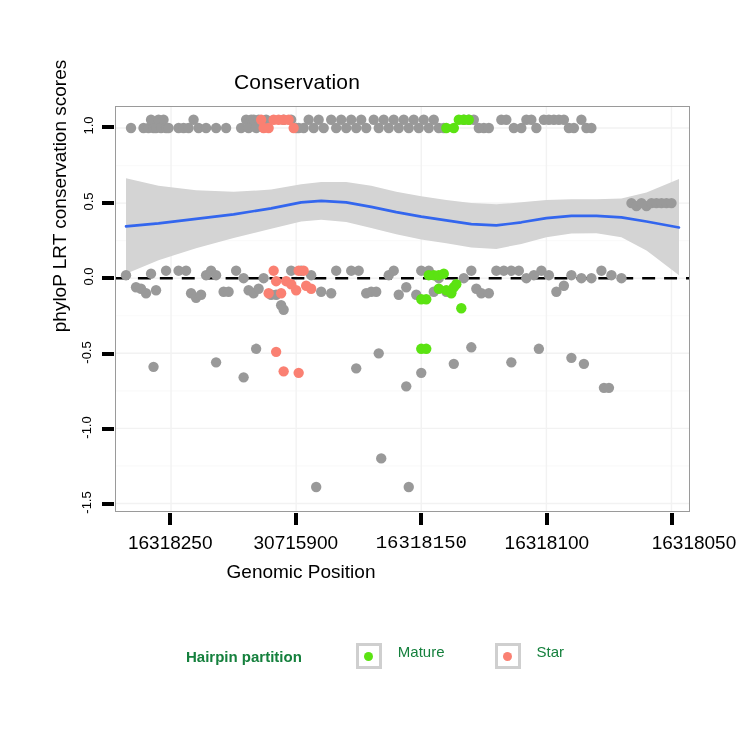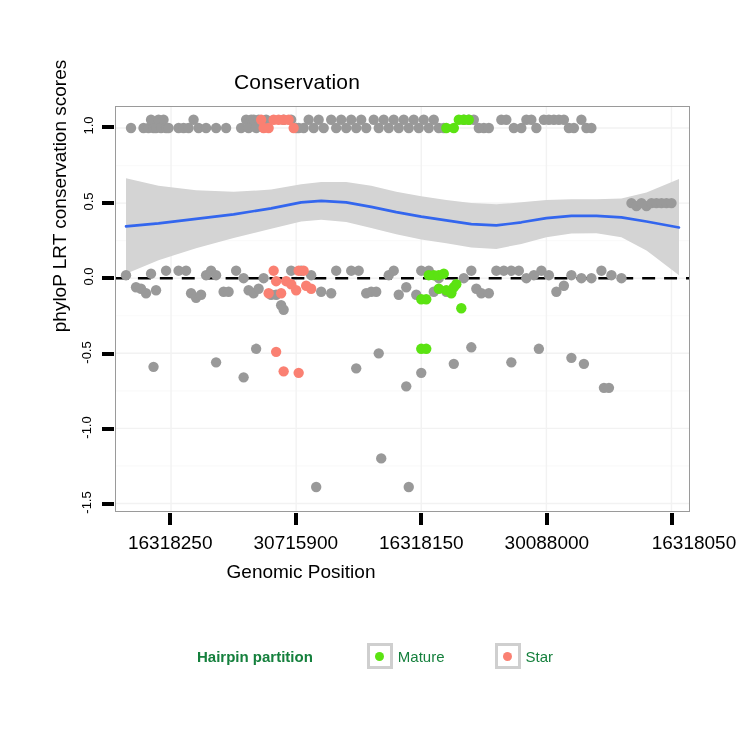--- a/index.html
+++ b/index.html
@@ -58,21 +58,21 @@
     font-size:19px;color:#000;
   }
 
   
   #legend{
     position:absolute;left:0;top:643px;width:750px;
     display:flex;align-items:center;justify-content:center;gap:14px;
     font-size:15px;color:#15803d;
   }
   #legend-title{font-weight:bold;font-size:15px;margin-right:4px;}
-  .legend-entry{display:flex;align-items:center;gap:5px;padding-left:36px;}
+  .legend-entry{display:flex;align-items:flex-start;gap:16px;padding-left:36px;}
   .legend-key{
     width:26px;height:26px;background:#ffffff;
     border:3px solid #cfcfcf;
     display:flex;align-items:center;justify-content:center;
     box-sizing:border-box;
   }
   .legend-dot{width:9px;height:9px;border-radius:50%;}
   .legend-label{font-size:15px;}
 </style>
 </head>
@@ -98,23 +98,23 @@
       <div class="ytick-text" style="right: 653px; top: 419.989px;"><span>-1.0</span></div>
       <div class="ytick-mark" style="left: 102px; top: 502.454px;"></div>
       <div class="ytick-text" style="right: 653px; top: 495.454px;"><span>-1.5</span></div>
     </div>
   <div id="xtick-layer">
       <div class="xtick-mark" style="left: 168.24px; top: 513px;"></div>
       <div class="xtick-text" style="left: 115.24px; top: 532px;">16318250</div>
       <div class="xtick-mark" style="left: 293.786px; top: 513px;"></div>
       <div class="xtick-text" style="left: 240.786px; top: 532px;">30715900</div>
       <div class="xtick-mark" style="left: 419.332px; top: 513px;"></div>
-      <div class="xtick-text" style="left: 366.332px; top: 532px;">16318150</div>
+      <div class="xtick-text" style="left: 366.332px; top: 532px; font-family: Liberation Mono, monospace;">16318150</div>
       <div class="xtick-mark" style="left: 544.878px; top: 513px;"></div>
-      <div class="xtick-text" style="left: 491.878px; top: 532px;">30088000</div>
+      <div class="xtick-text" style="left: 491.878px; top: 532px;">16318100</div>
       <div class="xtick-mark" style="left: 670.424px; top: 513px;"></div>
       <div class="xtick-text" style="left: 639px; top: 532px;">16318050</div>
     </div>
 
   <div id="panel">
     <svg id="plotsvg" viewBox="0 0 575 406" preserveAspectRatio="none">
         <line x1="0" x2="575" y1="21.130111524163567" y2="21.130111524163567" stroke="#f2f2f2" stroke-width="1.4"></line>
         <line x1="0" x2="575" y1="96.5947955390335" y2="96.5947955390335" stroke="#f2f2f2" stroke-width="1.4"></line>
         <line x1="0" x2="575" y1="172.05947955390332" y2="172.05947955390332" stroke="#f2f2f2" stroke-width="1.4"></line>
         <line x1="0" x2="575" y1="247.52416356877322" y2="247.52416356877322" stroke="#f2f2f2" stroke-width="1.4"></line>

